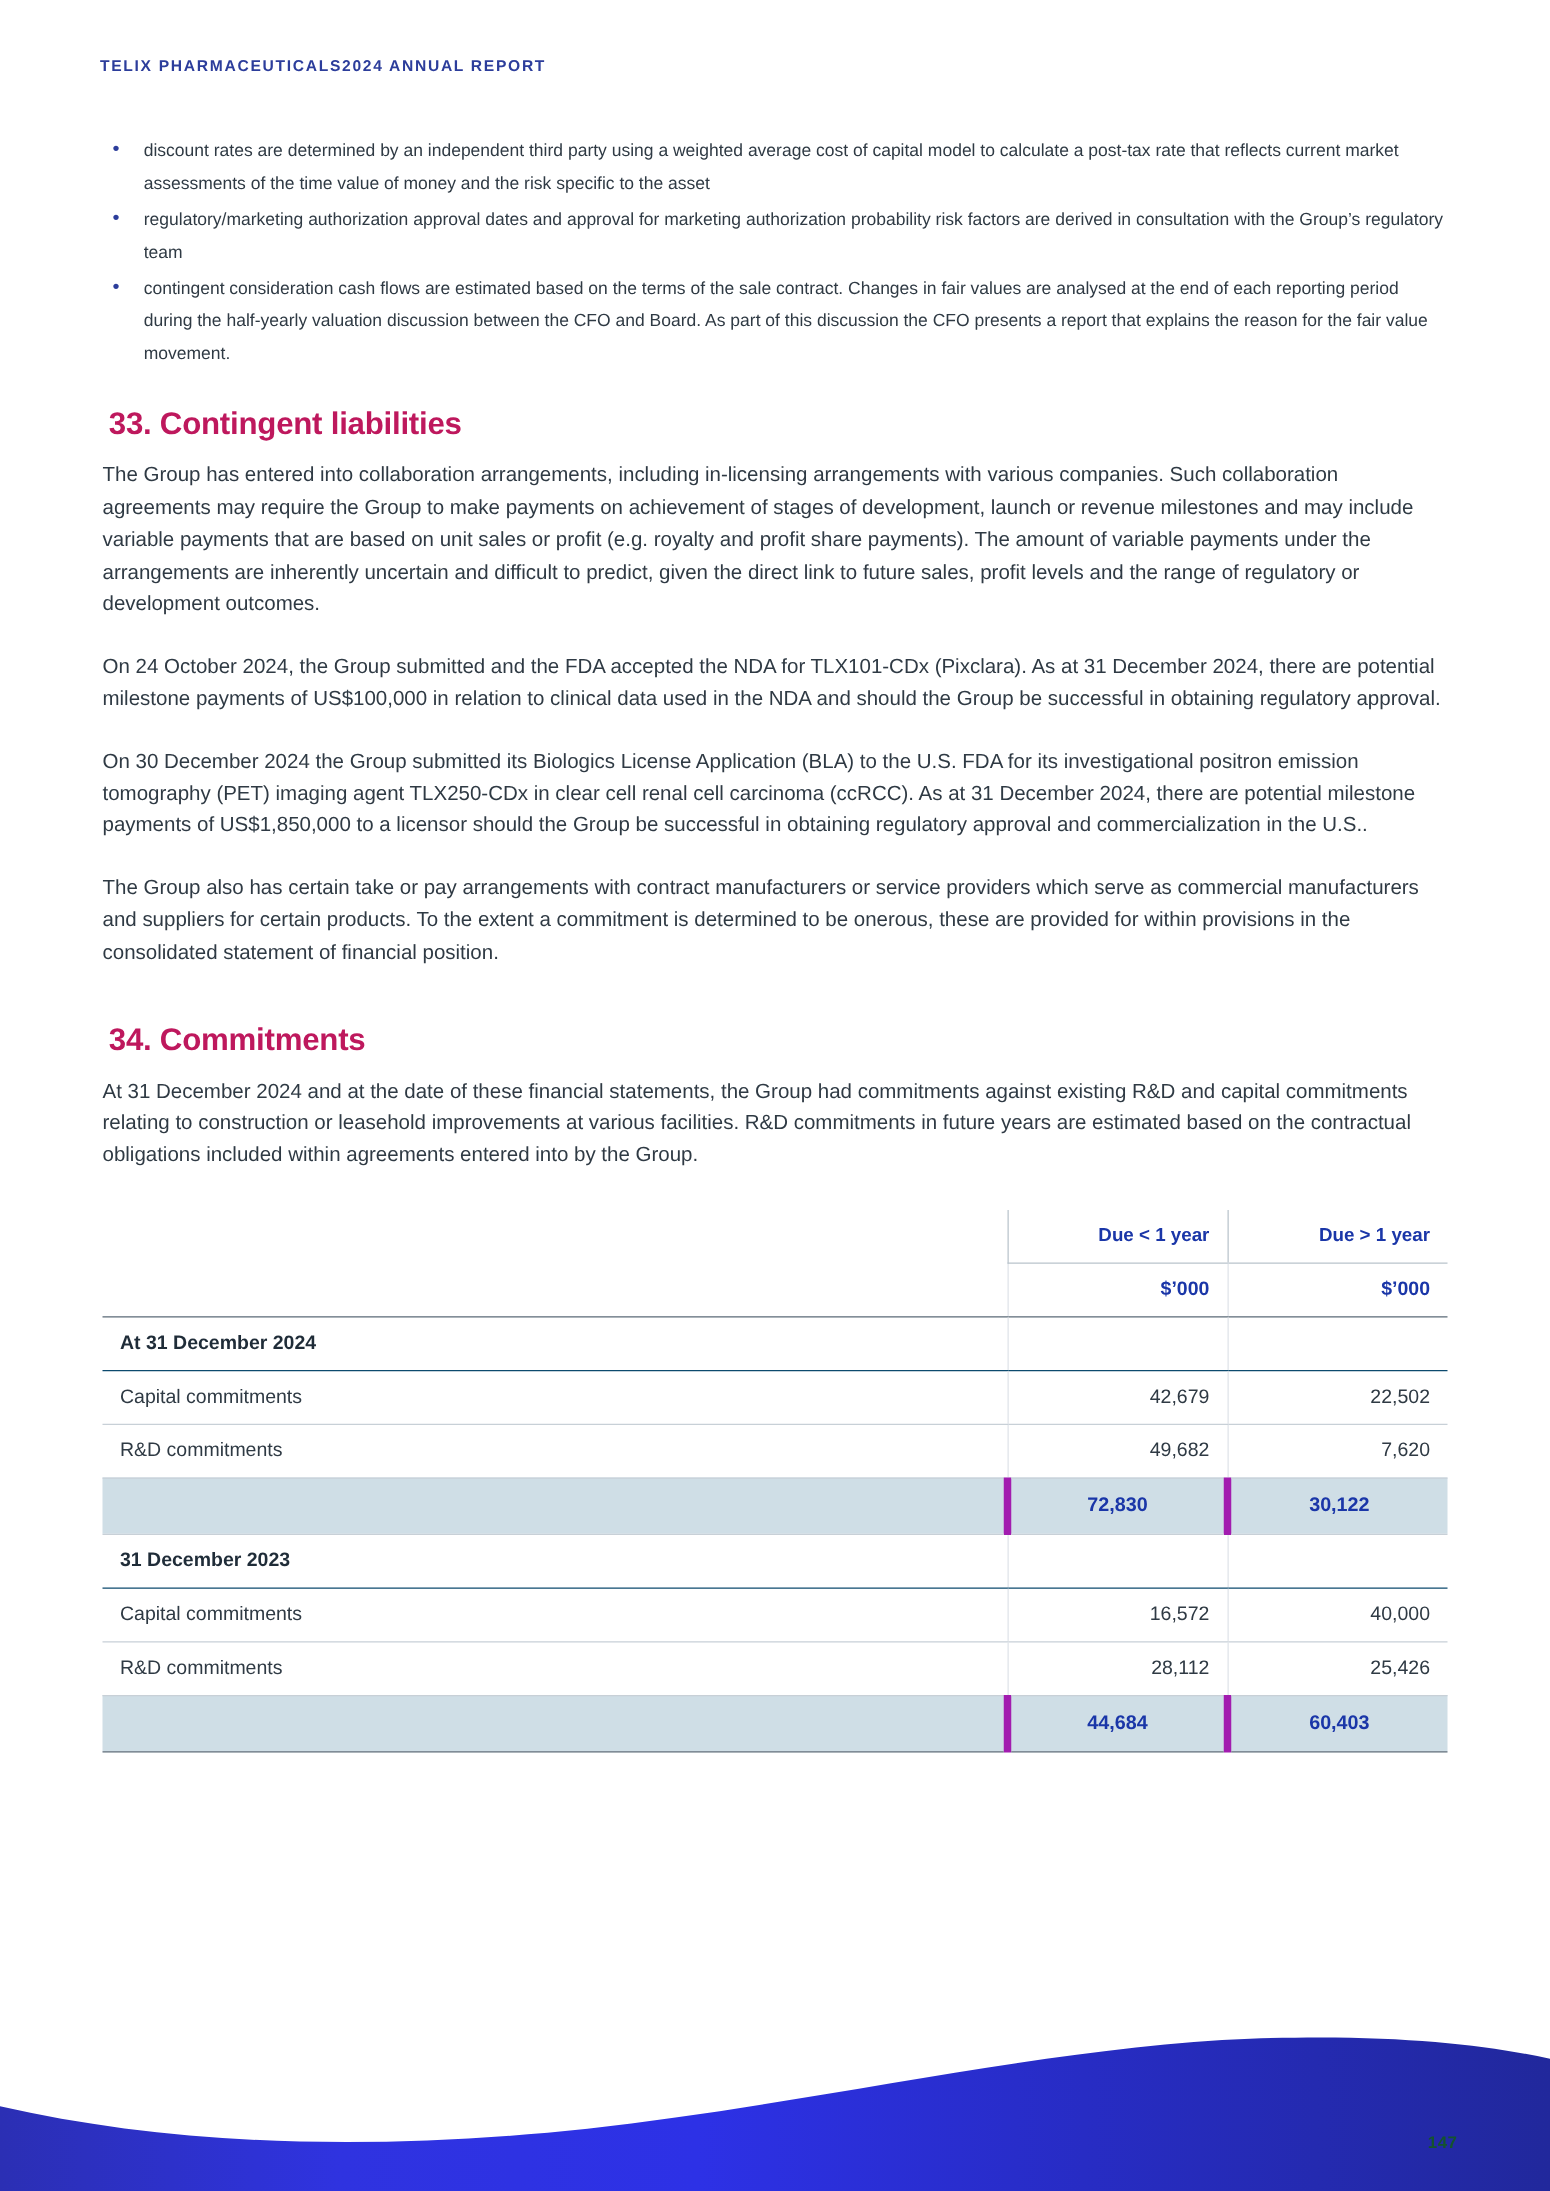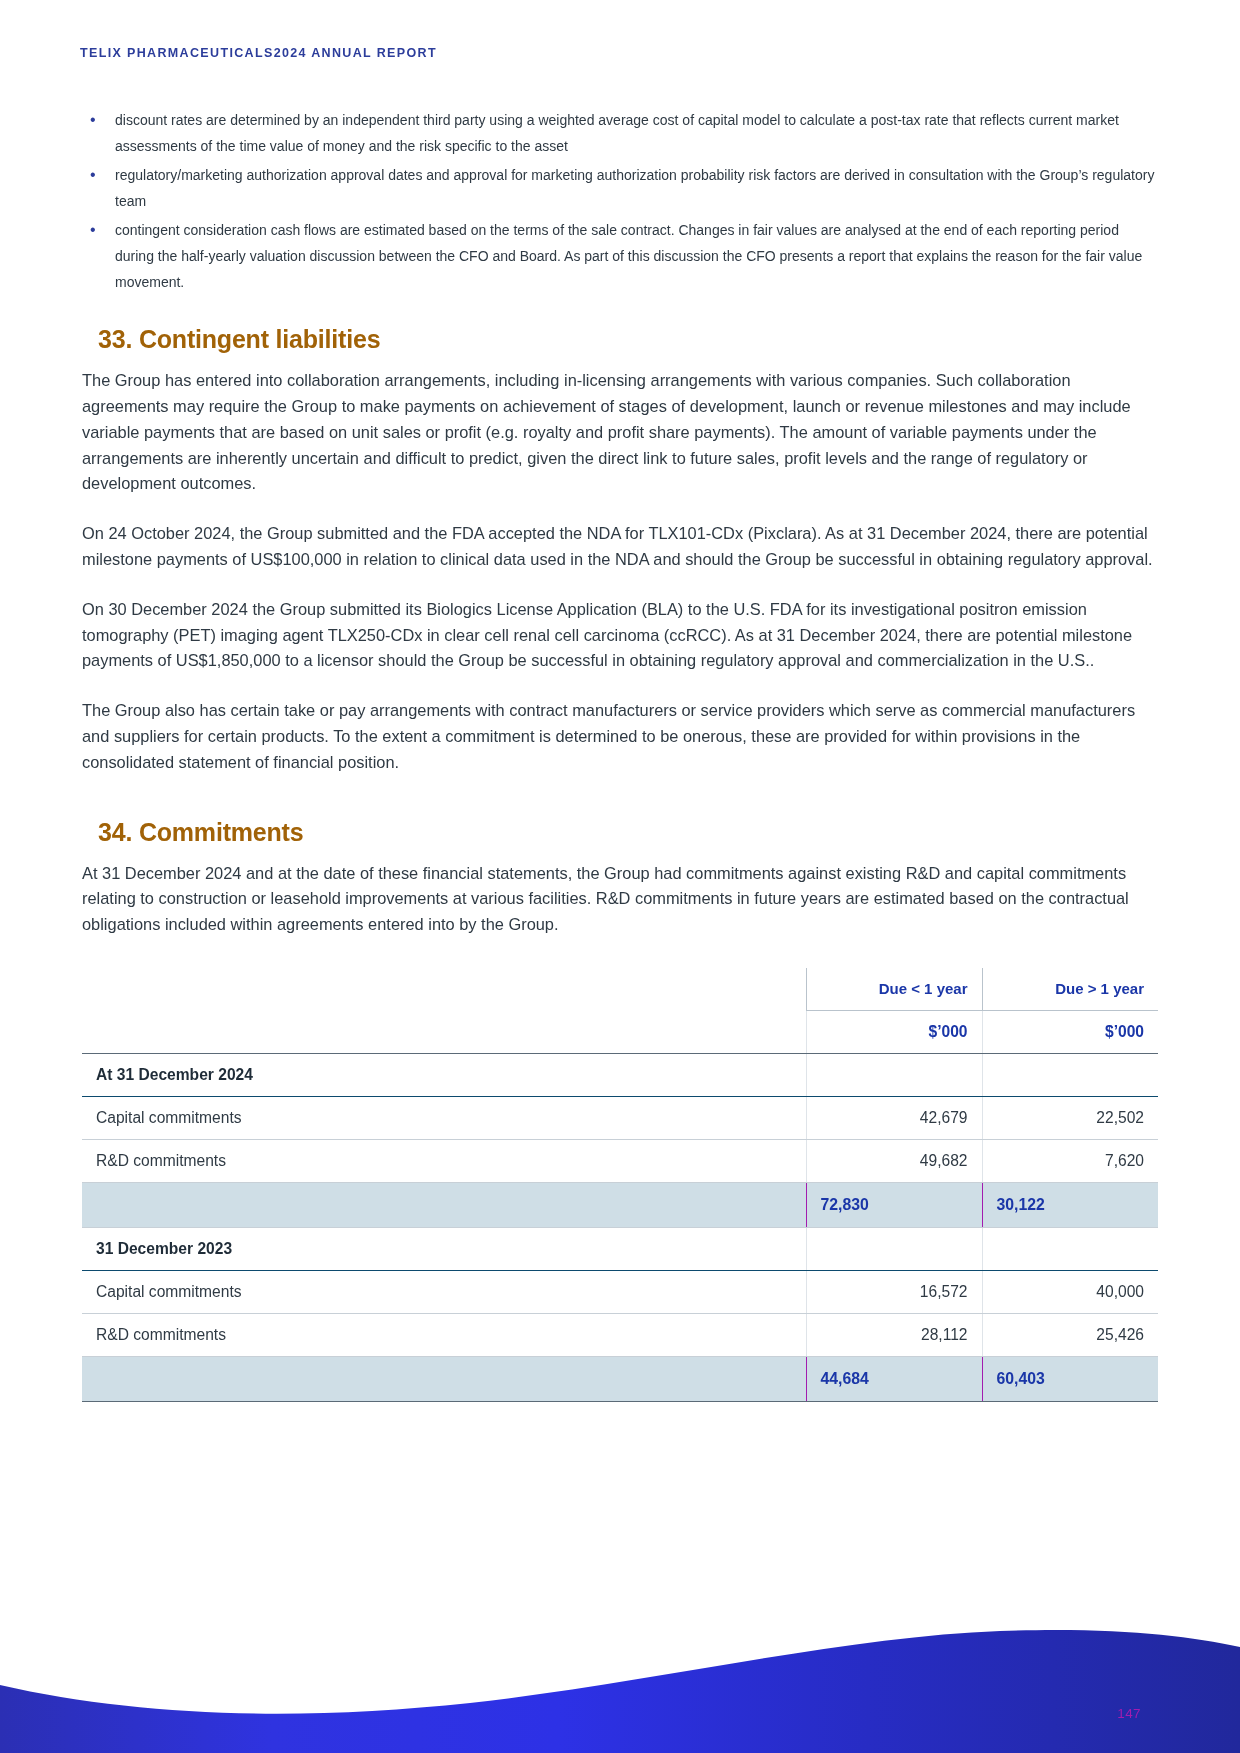--- a/index.html
+++ b/index.html
@@ -60,24 +60,24 @@
   ul.bullets li::before {
     content: "•";
     position: absolute;
     left: 8px;
     top: -1px;
     color: #2c3d9b;
     font-size: 16px;
   }
 
   h2.section-heading {
-    color: #a16207;
+    color: #be185d;
     font-size: 25px;
     font-weight: bold;
-    margin: 30px 0 14px 16px;
+    margin: 30px 0 14px 5px;
     letter-spacing: -0.2px;
   }
   h2.section-heading.second {
     margin-top: 42px;
   }
 
   p.para {
     font-size: 16.4px;
     line-height: 25.8px;
     color: #2f3a44;
@@ -163,43 +163,43 @@
   tr.total-row td {
     height: 44px;
     background: #cfdee6;
     font-weight: bold;
     color: #1a36a8;
     font-size: 15.8px;
     padding: 0 14px 0 14px;
     border-bottom: 1px solid #c8d0d7;
   }
   tr.total-row td.num {
-    text-align: left;
-    border-left: 1px solid #a21caf;
+    text-align: center;
+    border-left: 6px solid #a21caf;
   }
   tr.total-row.last td {
     border-bottom: 1.6px solid #5b6a77;
   }
 
   
   .wave {
     position: absolute;
     left: 0;
     bottom: 0;
     width: 1240px;
     height: 180px;
     pointer-events: none;
   }
   .page-number {
     position: absolute;
-    right: 99px;
+    right: 74px;
     bottom: 32px;
-    color: #a21caf;
+    color: #14532d;
     font-size: 13.5px;
-    font-weight: 400;
+    font-weight: 700;
     letter-spacing: 0.4px;
   }
 </style>
 </head>
 <body>
 
 <div class="page">
 
   <div class="running-header">
     <span class="left">TELIX PHARMACEUTICALS</span>

